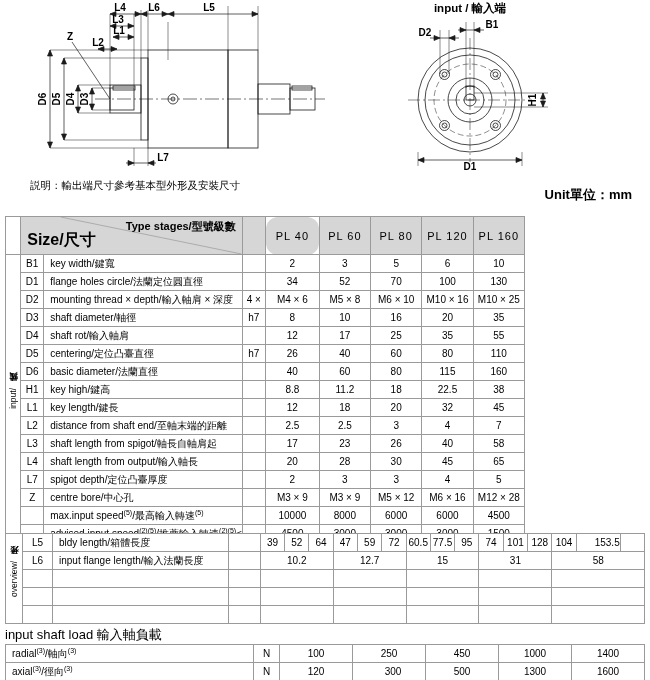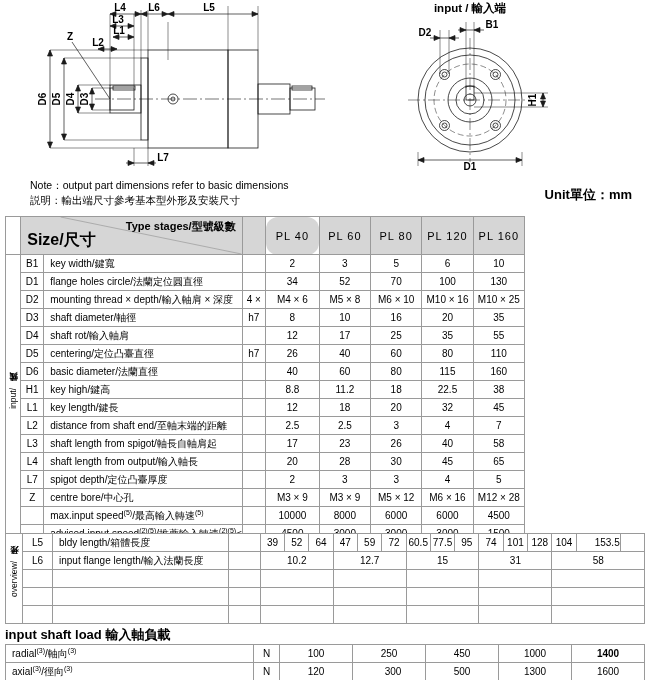--- a/index.html
+++ b/index.html
@@ -85,21 +85,21 @@
   }
 
   
   #ovTable { left: 5px; top: 533px; width: 640px; }
   #ovTable td { font-size: 10px; }
   .sub { text-align: center; font-size: 10px; }
 
   
   #loadTitle {
     position: absolute; left: 5px; top: 626px;
-    font-size: 13px; font-weight: bold;
+    font-size: 13px; font-weight: normal;
   }
   #loadTable { left: 5px; top: 644px; width: 640px; }
   #loadTable td { height: 17px; }
   .unitN { width: 26px; text-align: center; }
 </style>
 </head>
 <body>
 
 <div id="page">
 
@@ -276,21 +276,20 @@
         <text x="425" y="36" text-anchor="middle">D2</text>
         <text x="492" y="28" text-anchor="middle">B1</text>
         <text x="470" y="170" text-anchor="middle">D1</text>
         <text x="536" y="100" text-anchor="middle" transform="rotate(-90 536 100)">H1</text>
       </g>
       <text x="470" y="12" text-anchor="middle" font-family="Liberation Sans, sans-serif" font-size="11.5" font-weight="bold" fill="#000">input / 輸入端</text>
     </svg>
   </div>
 
   <div id="note">
-    <div>Note：output part dimensions refer to basic dimensions</div>
     <div>説明：輸出端尺寸參考基本型外形及安裝尺寸</div>
   </div>
   <div id="unit">Unit單位：mm</div>
 
   <table class="tbl" id="mainTable">
     <tbody id="mainBody">
         <tr id="headRow">
           <td class="vlabel hdrgray" rowspan="1"></td>
           <td class="diag" colspan="2">
             <svg class="line" preserveAspectRatio="none" viewBox="0 0 100 100">
@@ -543,21 +542,21 @@
   <div id="loadTitle">input shaft load   輸入軸負載</div>
   <table class="tbl" id="loadTable">
     <tbody id="loadBody">
         <tr class="r">
           <td class="desc">radial<sup>(3)</sup>/軸向<sup>(3)</sup></td>
           <td class="unitN">N</td>
           <td class="val" style="width: 73px;">100</td>
           <td class="val" style="width: 73px;">250</td>
           <td class="val" style="width: 73px;">450</td>
           <td class="val" style="width: 73px;">1000</td>
-          <td class="val" style="width: 73px; font-weight: bold;">1400</td>
+          <td class="val" style="width: 73px;">1400</td>
         </tr>
         <tr class="r">
           <td class="desc">axial<sup>(3)</sup>/徑向<sup>(3)</sup></td>
           <td class="unitN">N</td>
           <td class="val" style="width: 73px;">120</td>
           <td class="val" style="width: 73px; padding-left: 8px;">300</td>
           <td class="val" style="width: 73px;">500</td>
           <td class="val" style="width: 73px;">1300</td>
           <td class="val" style="width: 73px;">1600</td>
         </tr>

